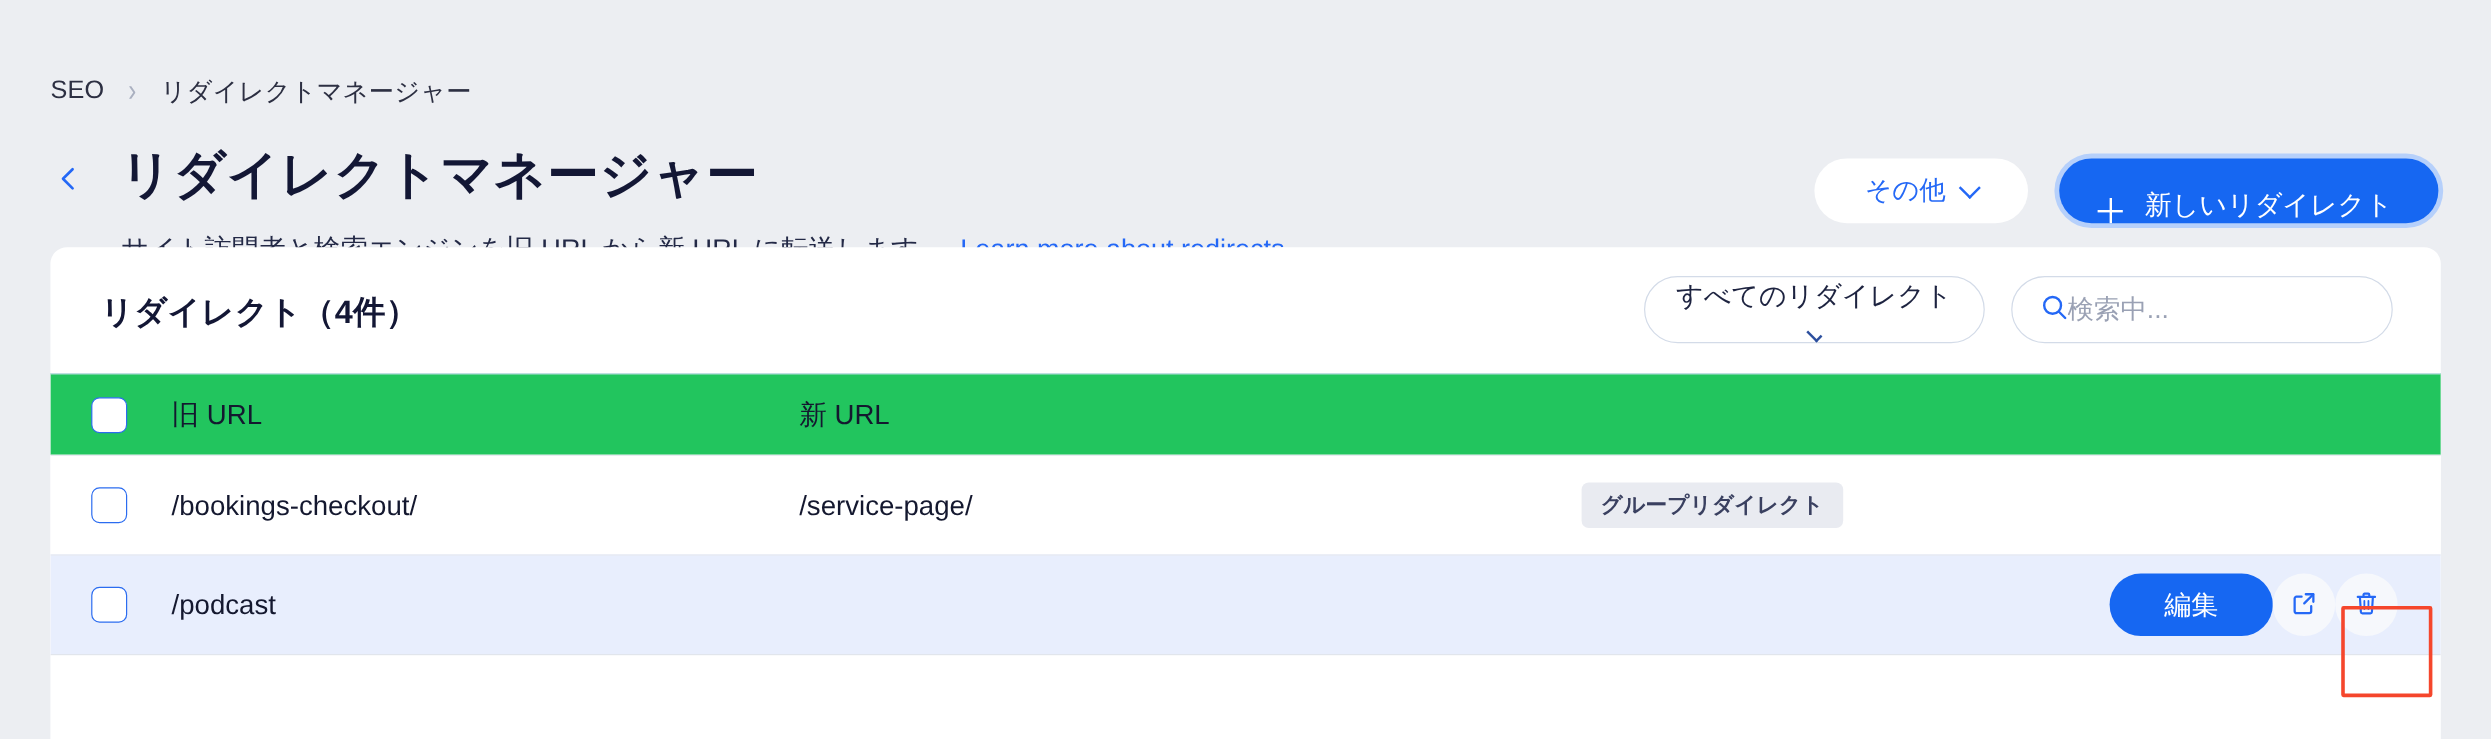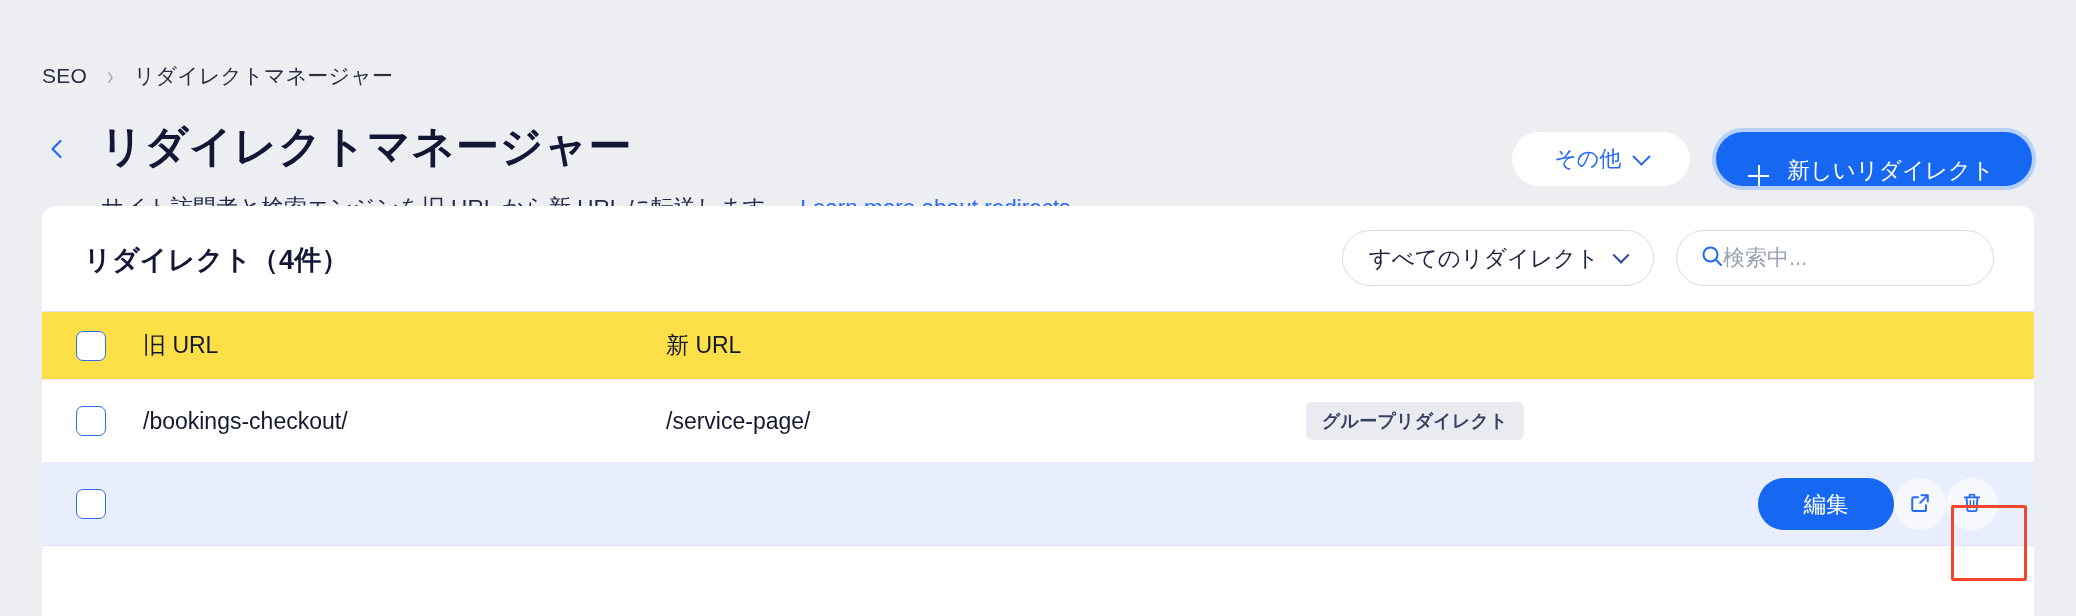--- a/index.html
+++ b/index.html
@@ -193,20 +193,21 @@
     border-radius: 30px;
     background: #fff;
     display: flex;
     align-items: center;
     gap: 16px;
     font-size: 22.5px;
     color: #1d2340;
     cursor: pointer;
     font-family: inherit;
     white-space: nowrap;
+    flex-direction: column;
   }
   .filter-select .chev {
     display: inline-block;
     width: 12px; height: 12px;
     border-right: 2.2px solid #2c4f9e;
     border-bottom: 2.2px solid #2c4f9e;
     transform: rotate(45deg) translate(-2px,-2px);
   }
   .search-box {
     height: 56px;
@@ -233,21 +234,21 @@
   .tbl { width: 100%; }
   .row {
     position: relative;
     display: flex;
     align-items: center;
     height: 83px;
     padding: 0 0 0 34px;
     border-top: 1px solid #e7eaf0;
   }
   .row.header-row {
-    background: #fde047;
+    background: #22c55e;
     border-top: 1px solid #d9e3fa;
     height: 68px;
   }
   .row.alt { background: #e8eefd; }
   .row.plain { background: #ffffff; }
   .row.partial { height: 24px; border-top: 1px solid #e1e5ec; }
 
   .cb {
     width: 30px; height: 30px;
     border: 1.6px solid #2b6cf0;
@@ -264,21 +265,21 @@
     white-space: nowrap;
     overflow: hidden;
   }
   .c-new {
     width: 640px;
     font-size: 23px;
     color: #14182f;
     white-space: nowrap;
     overflow: hidden;
   }
-  .c-tag { flex: 1; display: flex; align-items: center; }
+  .c-tag { flex: 1; display: flex; align-items: center; margin-left: 12px; }
   .badge {
     display: inline-block;
     background: #e9ebf1;
     color: #3a4060;
     font-size: 18px;
     font-weight: bold;
     border-radius: 6px;
     padding: 7px 16px;
     letter-spacing: .2px;
   }
@@ -398,20 +399,21 @@
         <div class="cb"></div>
         <div class="c-old">/bookings-checkout/</div>
         <div class="c-new">/service-page/</div>
         <div class="c-tag">
           <span class="badge">グループリダイレクト</span>
         </div>
       </div>
 
       <div class="row alt">
         <div class="cb"></div>
+        <div class="c-old">/podcast</div>
         <div class="c-tag"></div>
 
         <div class="row-actions">
           <button class="btn-edit">
             <span>編集</span>
           </button>
 
           <button class="icon-btn">
             <span>
               <svg width="22" height="22" viewBox="0 0 22 22" fill="none">

